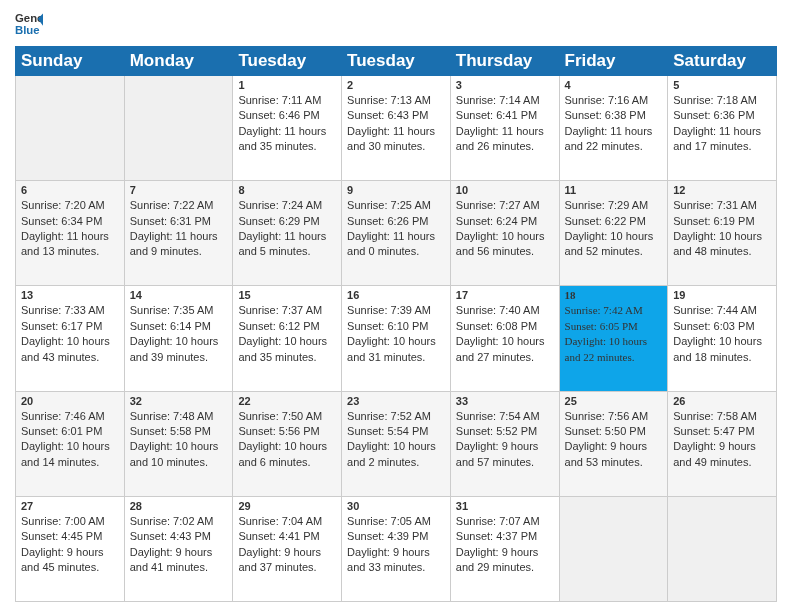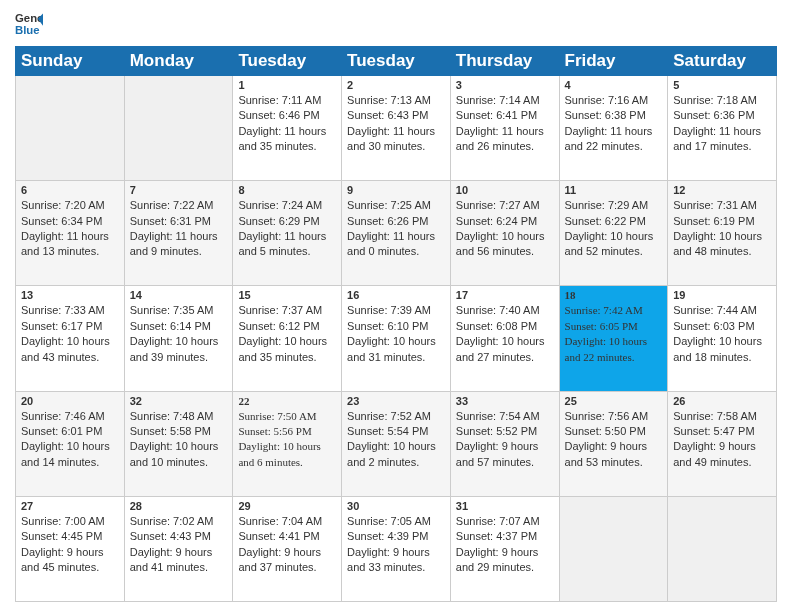--- a/index.html
+++ b/index.html
@@ -207,21 +207,21 @@
         </tr>
         <tr>
           <td style="background: rgb(245, 245, 245);">
             <span class="day-number">20</span>
             <div class="cell-text">Sunrise: 7:46 AM<br>Sunset: 6:01 PM<br>Daylight: 10 hours and 14 minutes.</div>
           </td>
           <td style="background: rgb(245, 245, 245);">
             <span class="day-number">32</span>
             <div class="cell-text">Sunrise: 7:48 AM<br>Sunset: 5:58 PM<br>Daylight: 10 hours and 10 minutes.</div>
           </td>
-          <td style="background: rgb(245, 245, 245); font-family: Liberation Serif, serif;">
+          <td style="background: rgb(245, 245, 245);">
             <span class="day-number">22</span>
             <div class="cell-text">Sunrise: 7:50 AM<br>Sunset: 5:56 PM<br>Daylight: 10 hours and 6 minutes.</div>
           </td>
           <td style="background: rgb(245, 245, 245);">
             <span class="day-number">23</span>
             <div class="cell-text">Sunrise: 7:52 AM<br>Sunset: 5:54 PM<br>Daylight: 10 hours and 2 minutes.</div>
           </td>
           <td style="background: rgb(245, 245, 245);">
             <span class="day-number">33</span>
             <div class="cell-text">Sunrise: 7:54 AM<br>Sunset: 5:52 PM<br>Daylight: 9 hours and 57 minutes.</div>

